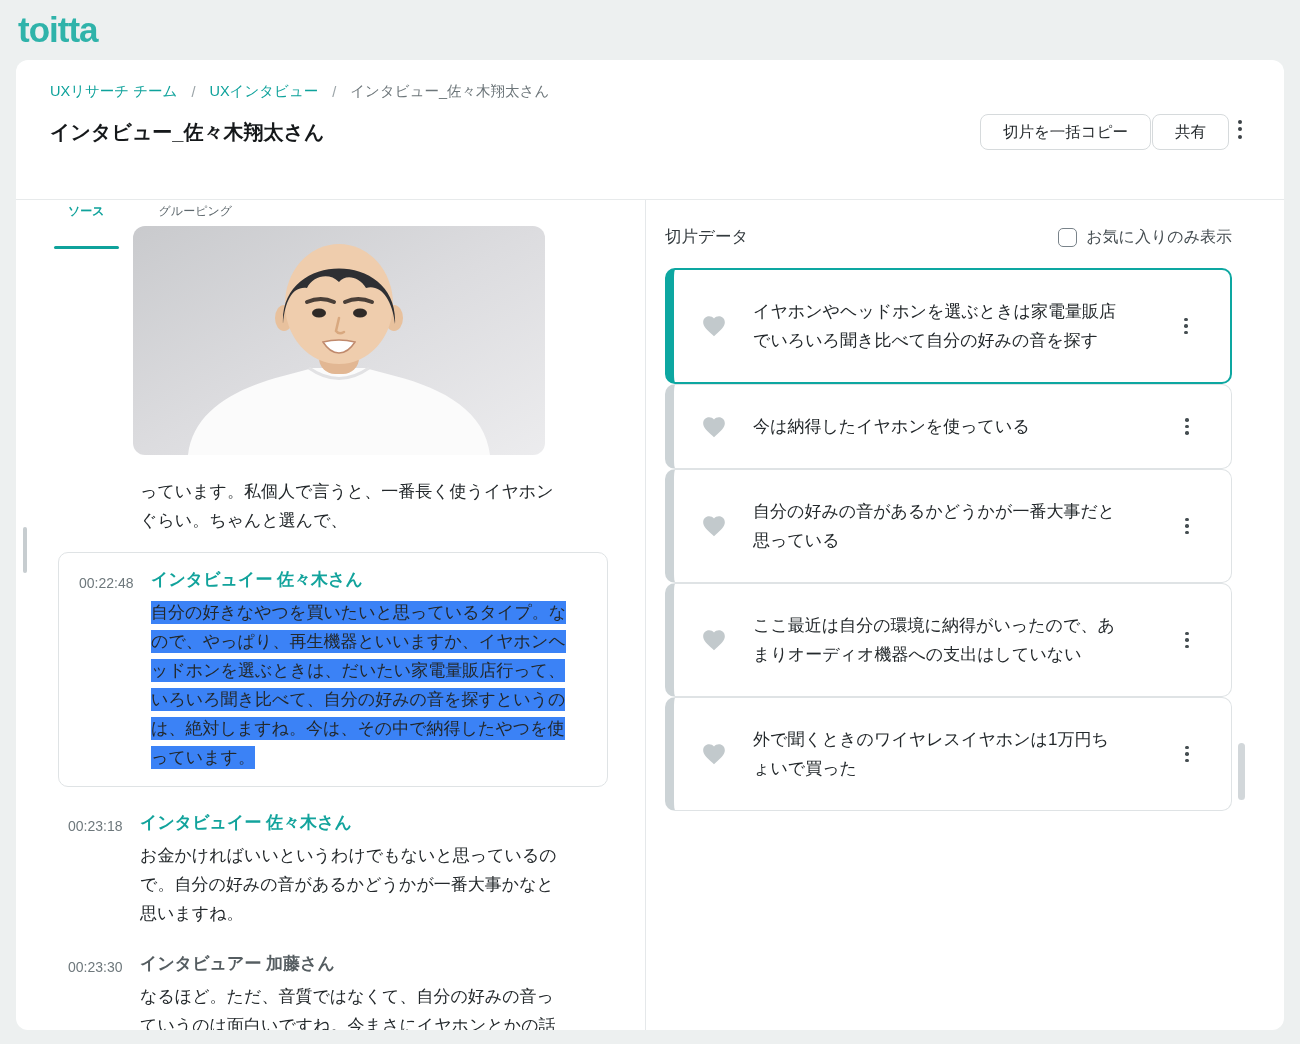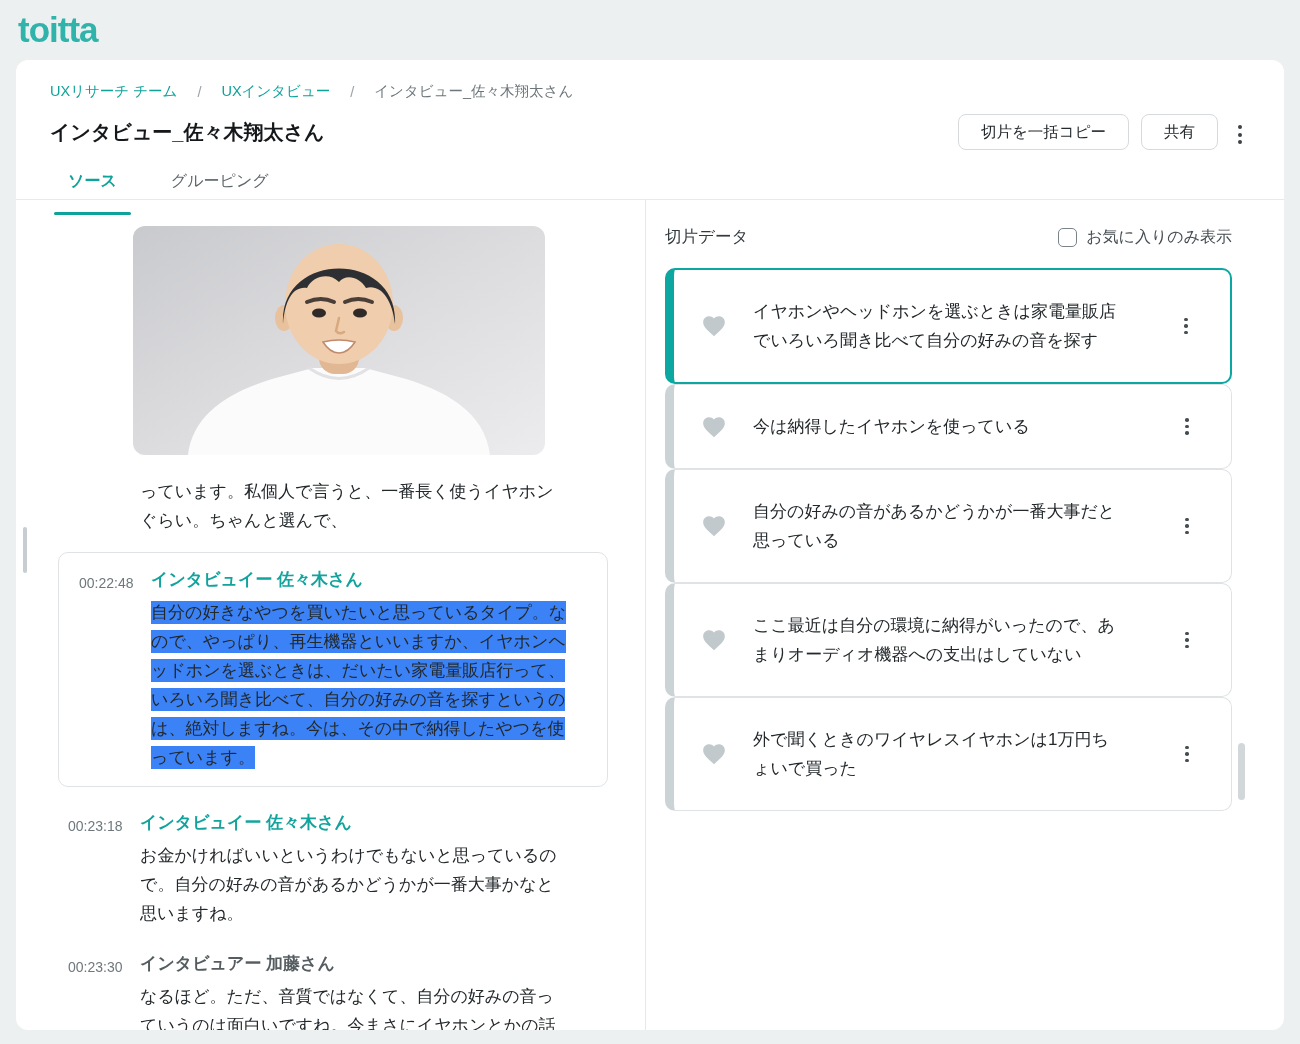--- a/index.html
+++ b/index.html
@@ -12,37 +12,37 @@
   
   .topbar { height:60px; display:flex; align-items:center; padding-left:18px; }
   .logo { font-size:35px; font-weight:800; color:#2fb3aa; letter-spacing:-1px; }
 
   
   .main-card {
     position:relative; margin:0 16px; height:970px;
     background:#ffffff; border-radius:12px; overflow:hidden;
   }
   .card-header { padding:22px 34px 0 34px; }
-  .breadcrumb { display:flex; align-items:center; gap:20px; font-size:14.5px; }
+  .breadcrumb { display:flex; align-items:center; gap:14px; font-size:14.5px; }
   .crumb-link { color:#0ea29b; cursor:pointer; }
   .crumb-sep { color:#9aa3a7; }
   .crumb-current { color:#6d767a; }
   .title-row { display:flex; justify-content:space-between; align-items:center; margin-top:13px; }
   .page-title { font-size:20px; font-weight:bold; color:#15181a; }
-  .actions { display:flex; align-items:flex-end; gap:12px; }
+  .actions { display:flex; align-items:flex-start; gap:1px; }
   .btn {
     height:36px; padding:0 22px; background:#fff;
     border:1px solid #d6dadc; border-radius:8px;
     font-size:15.5px; color:#24292c; cursor:pointer;
     font-family:inherit;
   }
   .kebab { display:flex; flex-direction:column; align-items:center; justify-content:center; cursor:pointer; padding:4px 8px; }
   .kebab i { width:4px; height:4px; border-radius:50%; background:#3c4246; margin:1.8px 0; }
   .tabs { display:flex; gap:26px; margin:15px 0 0 4px; }
-  .tab { position:relative; padding:6px 14px 23px 14px; font-size:16px; color:#5d676c; cursor:pointer; }
+  .tab { position:relative; padding:6px 14px 29px 14px; font-size:12px; color:#5d676c; cursor:pointer;margin-top:32px; }
   .tab.active { color:#0fa29b; font-weight:bold; }
   .tab.active::after { content:""; position:absolute; left:0; right:0; bottom:0; height:3px; background:#0fa29b; border-radius:2px; }
   .header-divider { position:absolute; left:0; right:0; top:139px; height:1px; background:#e7eaeb; }
 
   
   .content { position:absolute; top:140px; left:0; right:0; bottom:0; display:flex; }
   .left-panel { width:630px; border-right:1px solid #e5e8ea; padding-top:26px; overflow:hidden; }
   .right-panel { flex:1; padding:26px 0 0 19px; overflow:hidden; }
 
   

